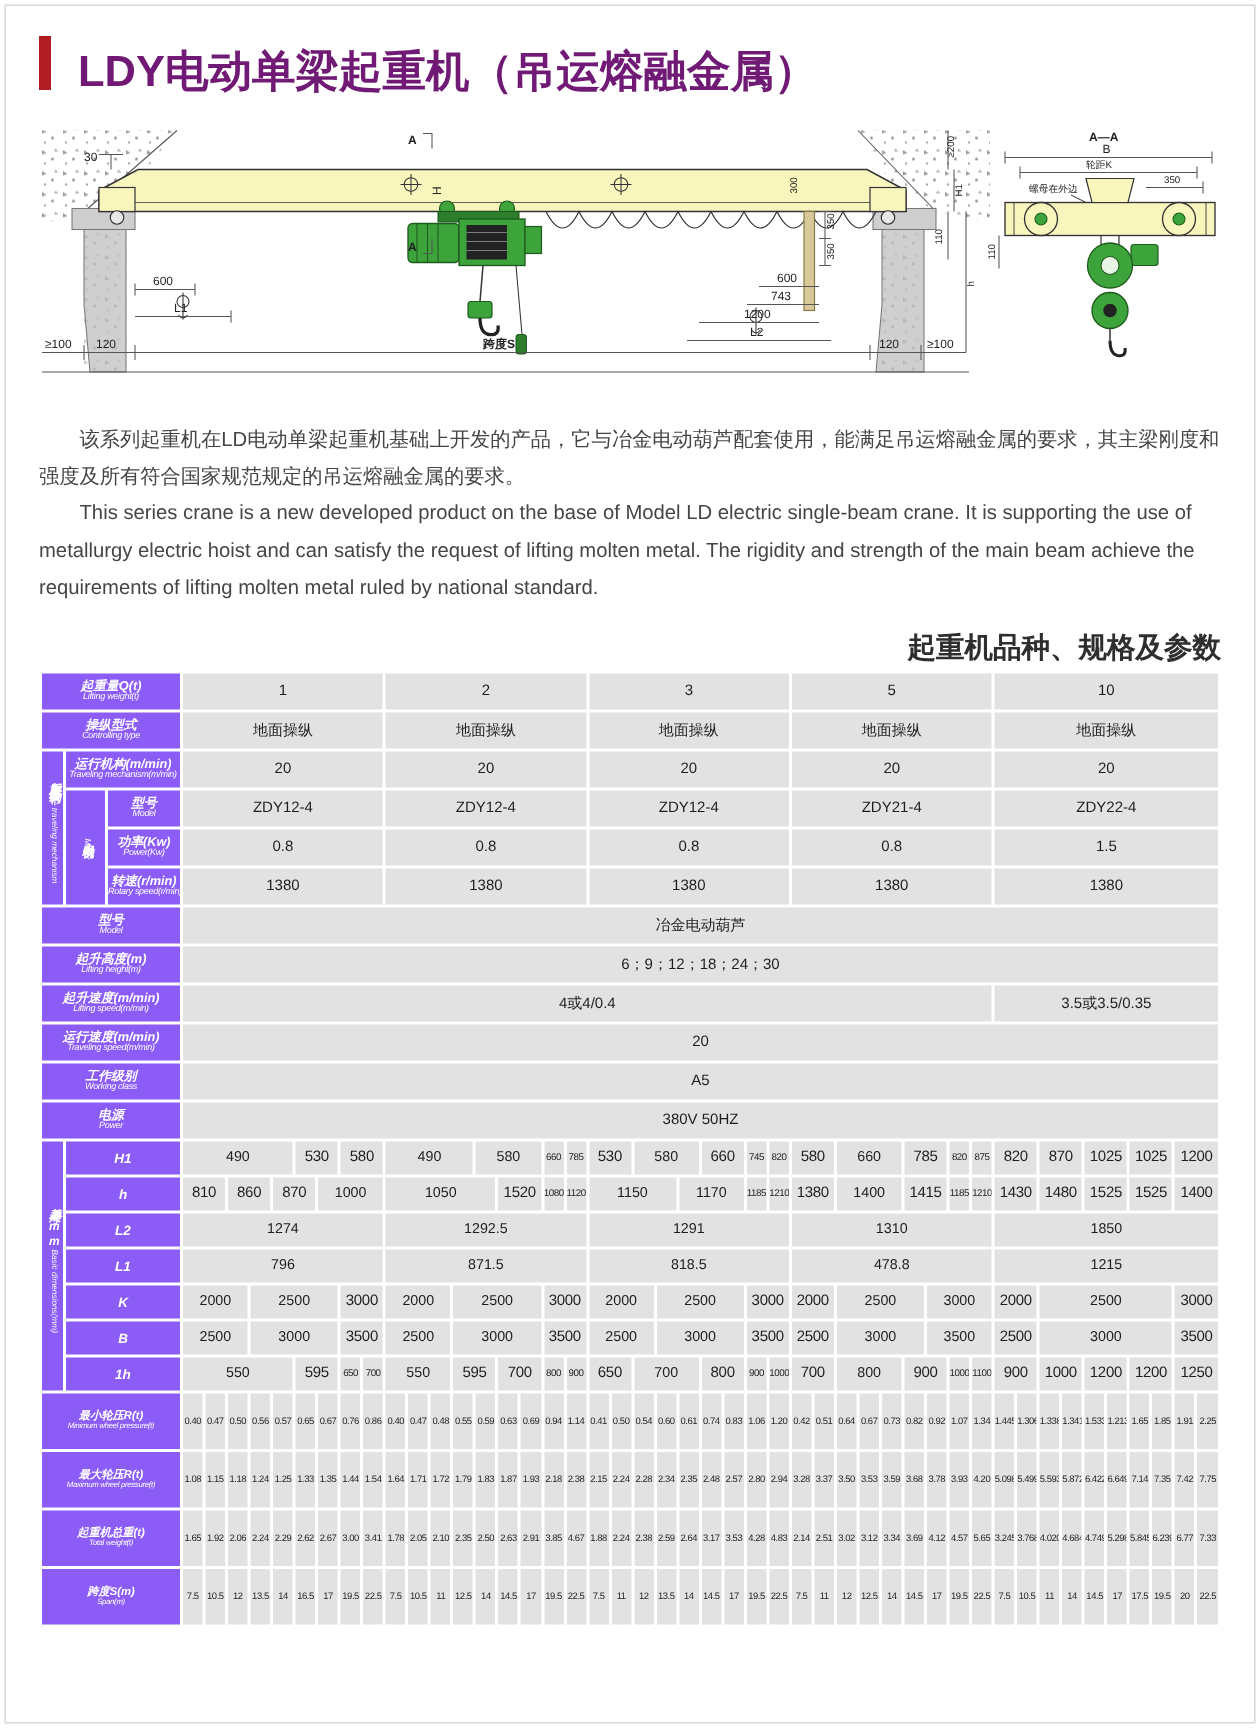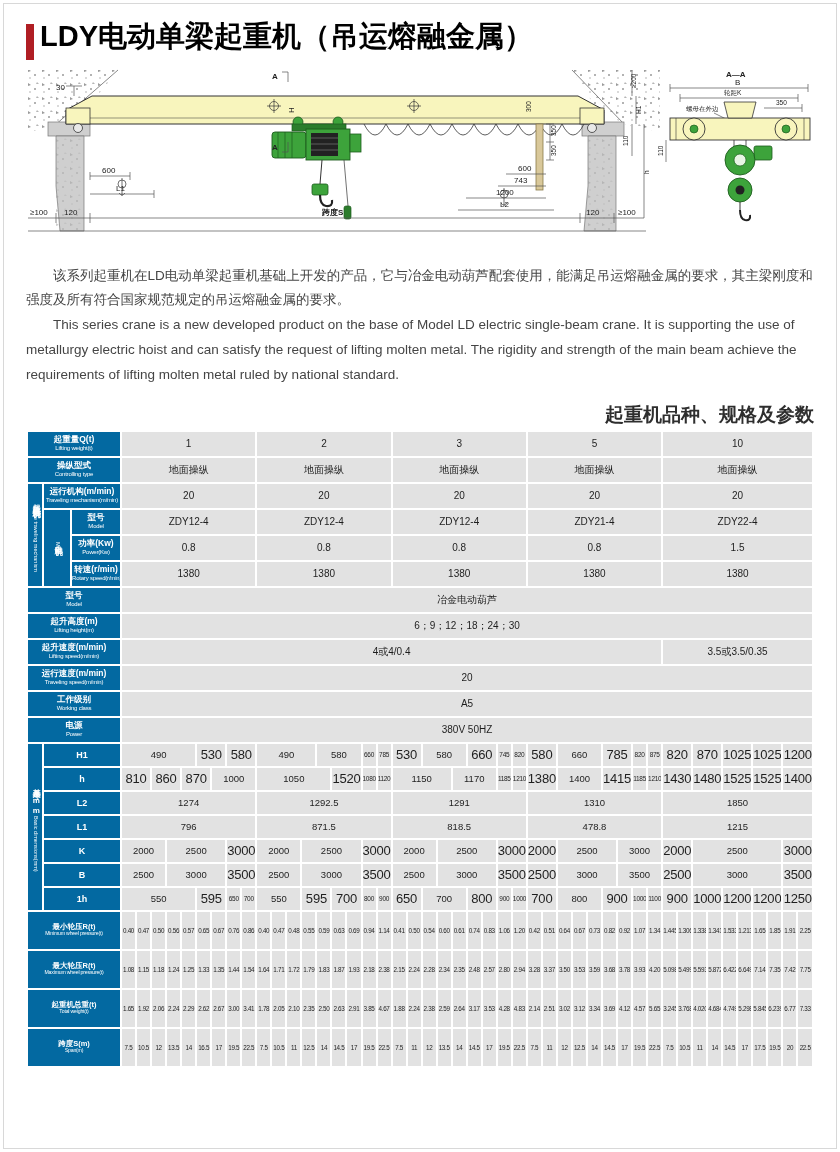--- a/index.html
+++ b/index.html
@@ -2,51 +2,51 @@
 <html><head>
 <meta charset="utf-8">
 <style>
   html,body{margin:0;padding:0;background:#fff;}
   body{width:840px;height:1152px;position:relative;font-family:"Liberation Sans","DejaVu Sans",sans-serif;color:#333;overflow:hidden;}
   .sheet{position:absolute;inset:3px;border:1px solid #d8d8d8;}
   .content{padding:20px 26px 0 26px;}
   
   .title-row{display:flex;align-items:flex-start;}
   .accent{width:8px;height:36px;margin:4px 6px 0 0;}
-  h1{font-size:29px;font-weight:bold;color:#000000;margin:0;letter-spacing:0px;line-height:1.15;}
+  h1{font-size:29px;font-weight:bold;color:#701a75;margin:12px;letter-spacing:0px;line-height:1.15;}
   .subtitle{font-size:17px;color:#9b9b9b;margin:2px 0 0 16px;}
   
   .drawing{margin:6px 0 0 0;height:198px;position:relative;}
   svg{display:block;}
   .dimtxt{font-size:8px;fill:#222;}
   .dimtxt.small{font-size:6.5px;}
   .dimln{stroke:#555;stroke-width:0.7;fill:none;}
   
   .sec-h-cn{font-size:21px;font-weight:bold;color:#333;margin:16px 0 6px 0;}
   .para-cn{font-size:13.5px;color:#454545;line-height:1.8;margin:0;text-indent:2em;}
   .sec-h-en{font-size:20px;font-weight:bold;color:#333;margin:8px 0 4px 0;}
   .para-en{font-size:13.5px;color:#454545;line-height:1.85;margin:0;text-indent:2em;}
   .params-cn{font-size:19px;font-weight:bold;color:#2e2e2e;margin:14px 0 0 0;text-align:right;}
   .params-en{font-size:17px;color:#9b9b9b;margin:0 0 6px 0;}
   
   table.spec{border-collapse:separate;border-spacing:2px;table-layout:fixed;width:788px;margin:2px 0 0 0;}
   table.spec td{padding:0;text-align:center;vertical-align:middle;overflow:hidden;}
   td.d{background:#e2e2e2;color:#1e1e1e;font-size:10px;white-space:nowrap;}
-  td.L,td.V{background:#0369a1;color:#fff;font-weight:bold;font-size:9px;}
+  td.L,td.V{background:#8b5cf6;color:#fff;font-weight:bold;font-size:9px;font-style:italic;}
   .lwrap .cn{display:block;font-size:8.5px;font-weight:bold;line-height:1.15;white-space:nowrap;}
   .lwrap .en{display:block;font-size:6px;font-weight:normal;line-height:1.1;letter-spacing:-0.2px;white-space:nowrap;}
   td.V{padding:0;}
   .vwrap{writing-mode:vertical-rl;line-height:1.05;margin:0 auto;max-height:100%;}
   .vcn{text-orientation:upright;font-size:8px;font-weight:bold;letter-spacing:1px;}
   .ven{font-size:5.5px;font-weight:normal;letter-spacing:0px;}
   tr{height:24px;}
   tr.dim{height:22px;}
   tr.dim td.d{font-size:9.5px;}
   tr.dim td.n1{font-size:6.5px;letter-spacing:-0.3px;}
-  tr.dim td.n2{font-size:13px;letter-spacing:-0.2px;}
+  tr.dim td.n2{font-size:10px;letter-spacing:-0.2px;}
   tr.sm{height:37px;margin-left:29px;}
   tr.sm td.d{font-size:6.3px;letter-spacing:-0.3px;}
   tr.sm .lwrap .cn{font-size:7.5px;}
   tr.sm .lwrap .en{font-size:5.2px;}
 </style>
 </head>
 <body>
 
 <div class="sheet"></div>
 <div class="content">

